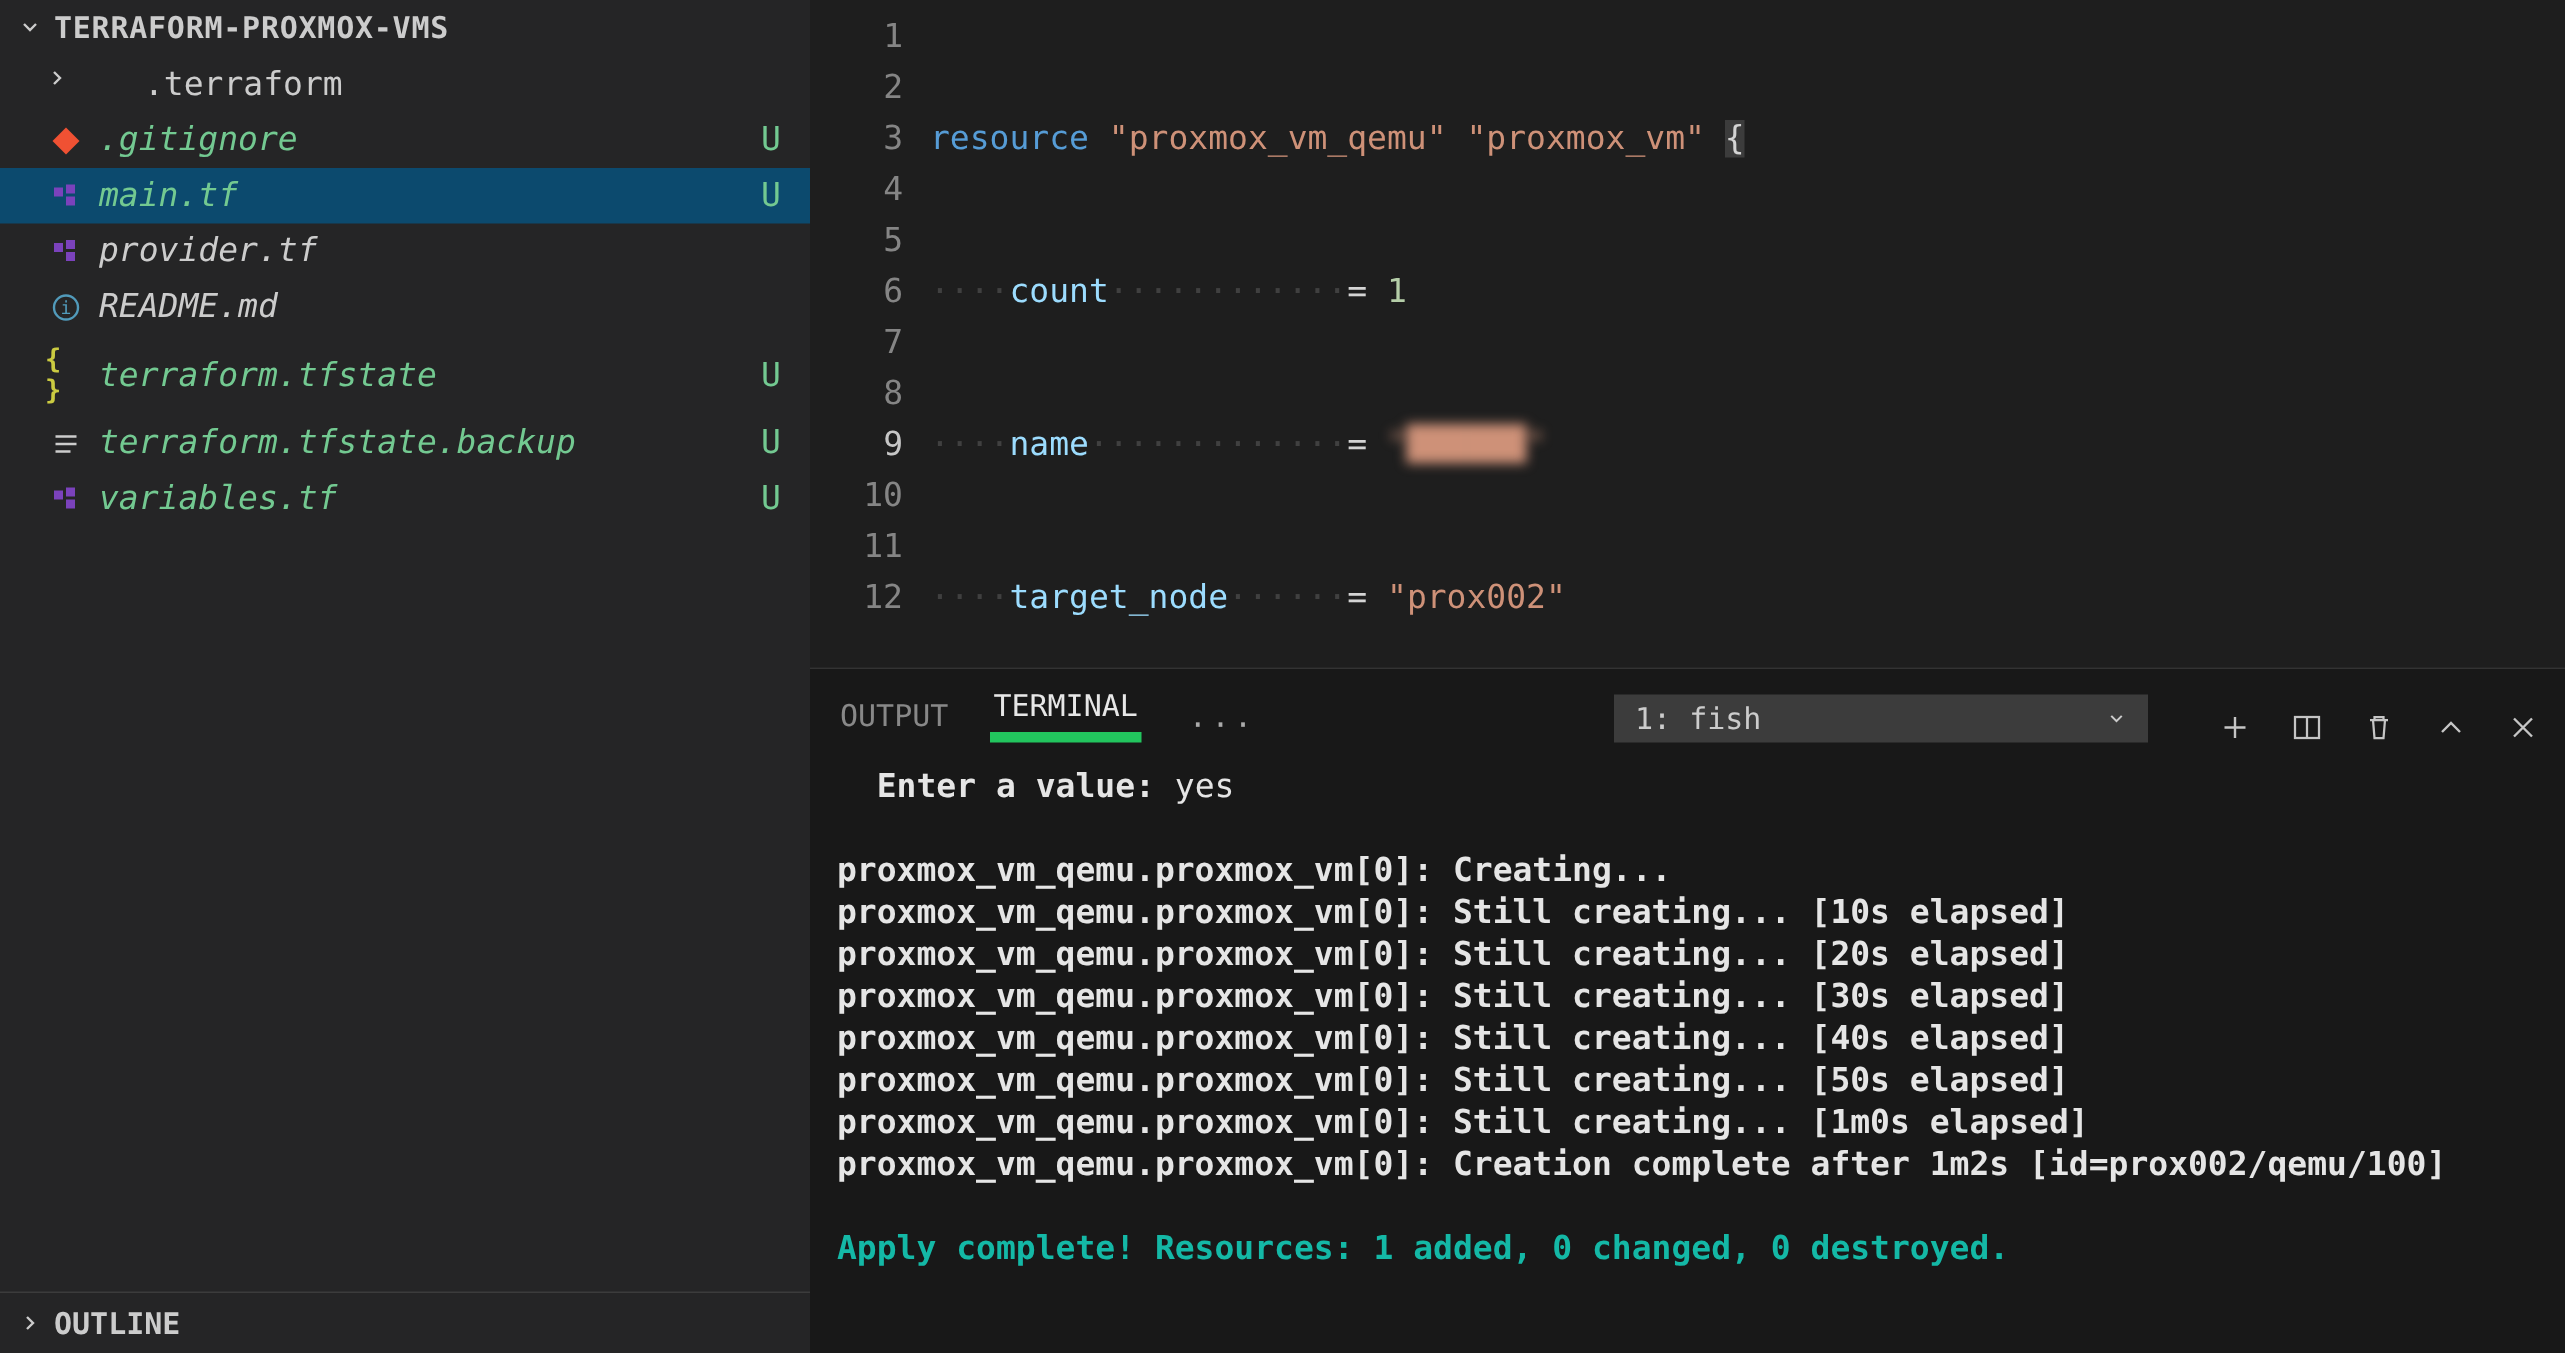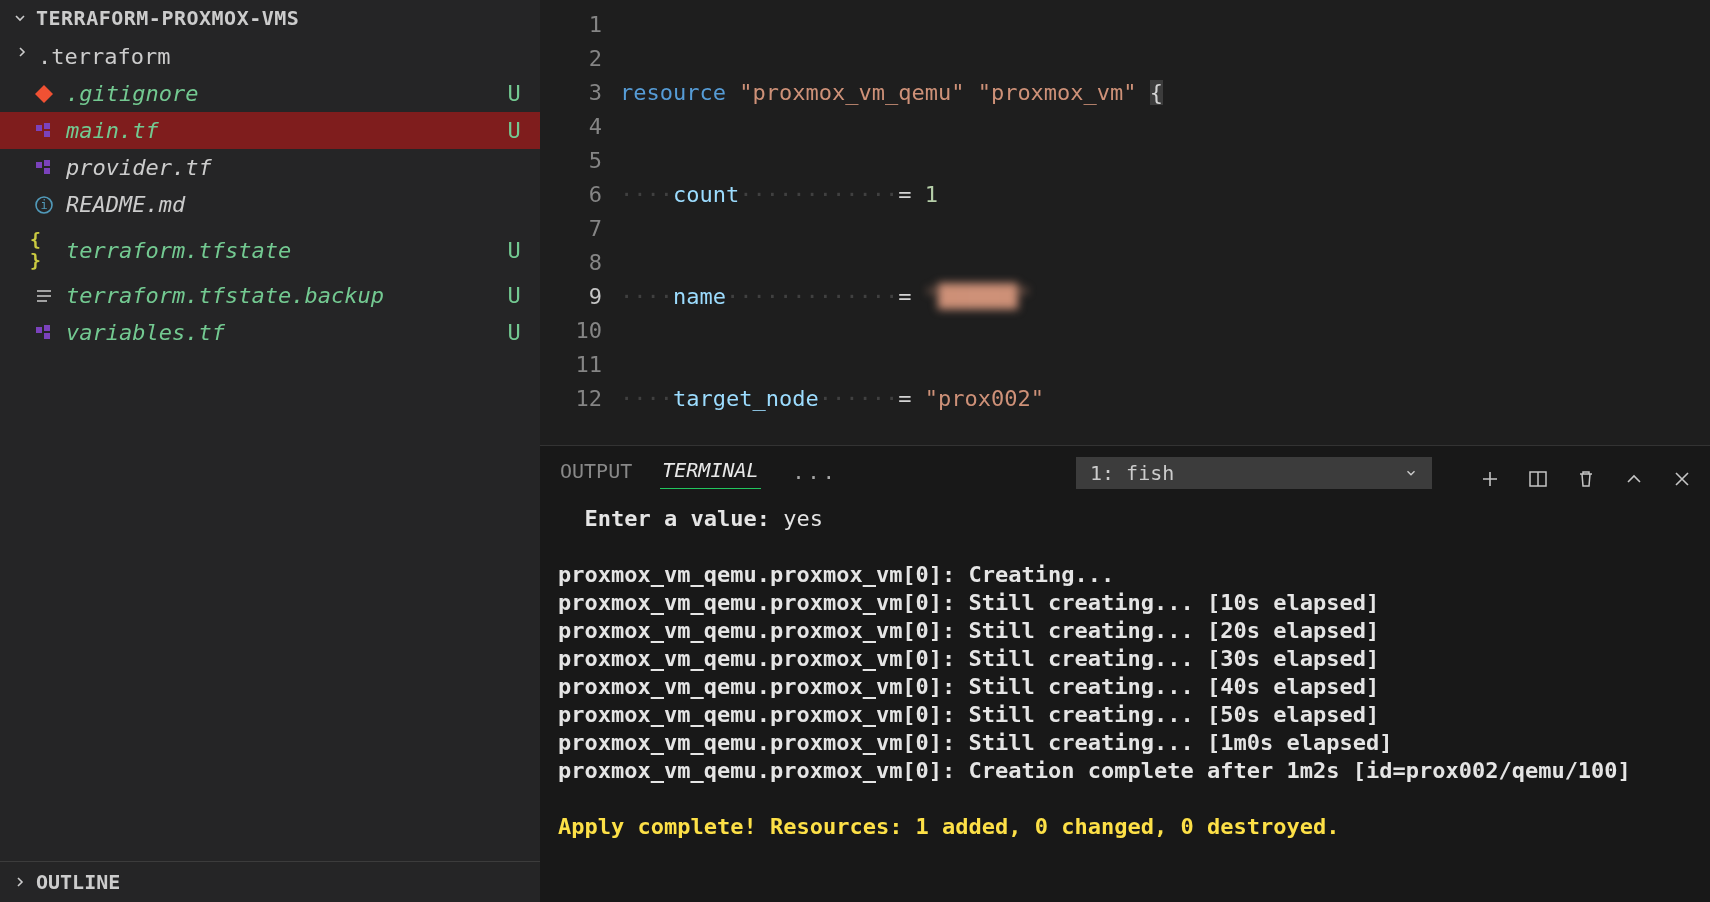--- a/index.html
+++ b/index.html
@@ -38,36 +38,36 @@
   padding-top: 2px;
 }
 .file-row {
   display: flex;
   align-items: center;
   padding: 6px 12px 6px 30px;
   font-size: 22px;
   cursor: pointer;
 }
 .file-row.active {
-  background: #7f1d1d;
+  background: #0c4a6e;
 }
 .file-row .icon {
   width: 28px;
   display: inline-flex;
   justify-content: center;
   margin-right: 8px;
 }
 .file-row .name {
   flex: 1;
   color: #cccccc;
   font-style: italic;
 }
 
 .git-u { color: #73c991; font-weight: 500; width:28px; text-align:center; }
-.folder-row { padding-left: 14px; display:flex; align-items:flex-start; font-size:22px; padding-top:6px; padding-bottom:6px;}
+.folder-row { padding-left: 30px; display:flex; align-items:flex-start; font-size:22px; padding-top:6px; padding-bottom:6px;gap:42px;}
 .folder-row .chevr { width:18px; margin-right:6px;}
 .bottom-panels {
   margin-top: auto;
 }
 .panel-row {
   display: flex;
   align-items: center;
   padding: 8px 12px;
   font-size: 20px;
   font-weight: bold;
@@ -120,21 +120,21 @@
   border-top: 1px solid #333;
 }
 .term-tabs {
   display: flex;
   align-items: flex-end;
   padding: 6px 18px;
   gap: 26px;
   font-size: 20px;
 }
 .term-tab { color: #888; padding: 6px 2px; }
-.term-tab.active { color: #e7e7e7; border-bottom: 1px solid #22c55e; font-style: italic; }
+.term-tab.active { color: #e7e7e7; border-bottom: 7px solid #22c55e; }
 .term-ellipsis { color: #aaa; letter-spacing: 3px; padding: 0 6px;}
 .term-select {
   margin-left: auto;
   background: #3c3c3c;
   color: #ccc;
   padding: 4px 14px;
   width: 356px;
   display: flex;
   align-items: center;
   justify-content: space-between;
@@ -145,21 +145,21 @@
 .terminal-body {
   flex: 1;
   padding: 10px 18px;
   font-size: 22px;
   line-height: 28px;
   white-space: pre-wrap;
   color: #e5e5e5;
   font-family: 'Menlo','Monaco','Consolas',monospace;
 }
 .terminal-body .bold { font-weight: bold; }
-.terminal-body .green { color: #fde047; font-weight: bold;}
+.terminal-body .green { color: #14b8a6; font-weight: bold;}
 svg { display:block; }
 </style>
 </head>
 <body>
 
 <div class="sidebar">
  <div class="explorer-header">
    <span class="chevron">
      <svg width="16" height="16" viewBox="0 0 16 16">
           <path d="M4 6l4 4 4-4" stroke="#ccc" stroke-width="1.6" fill="none"></path>

